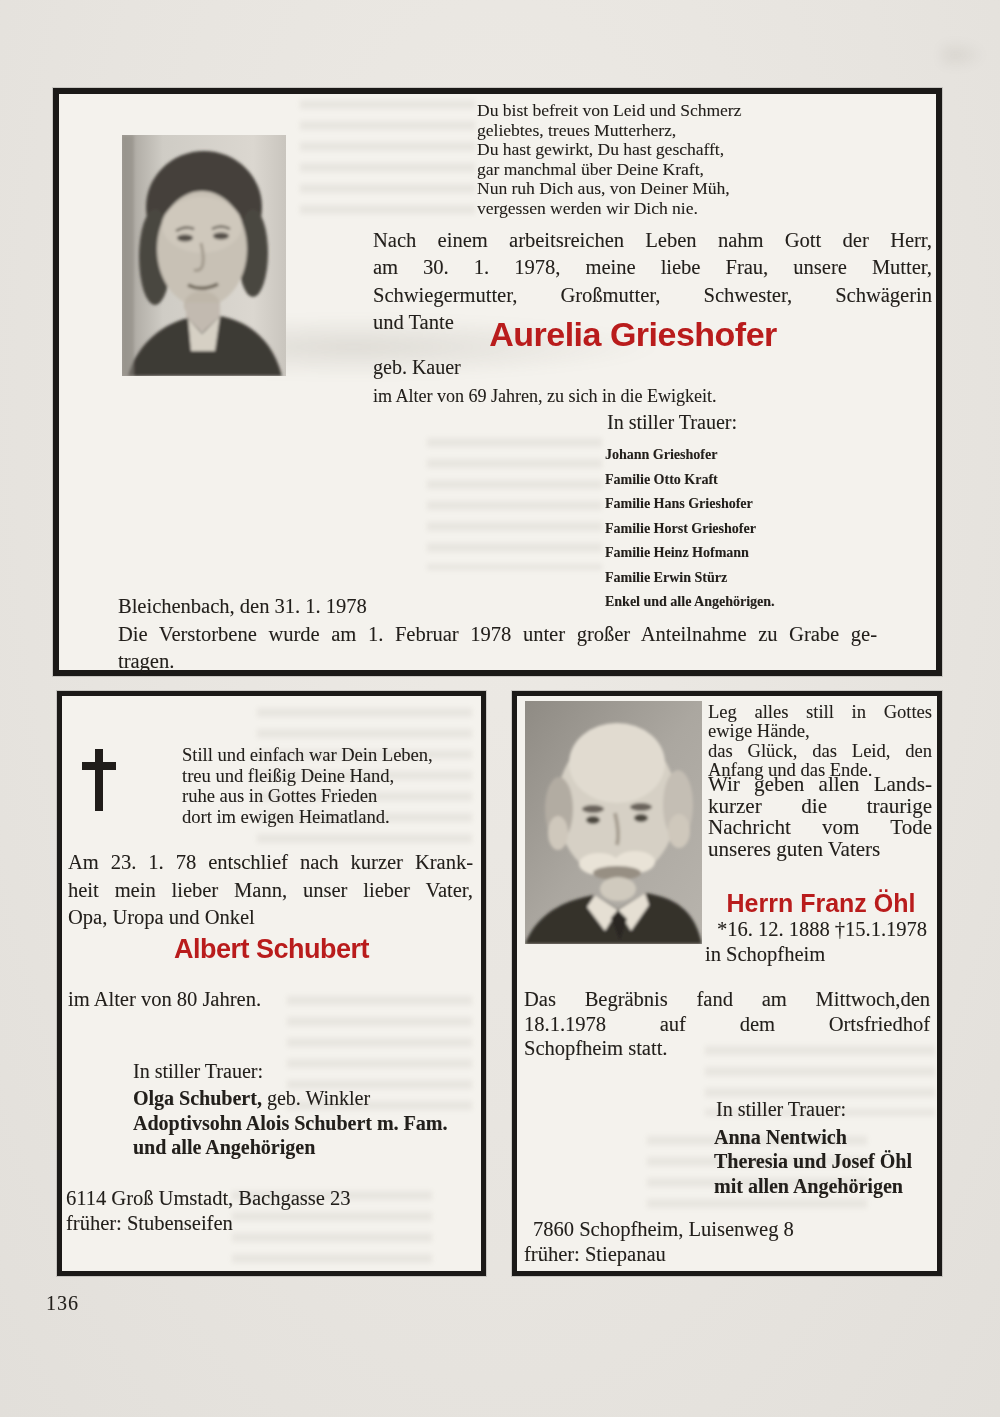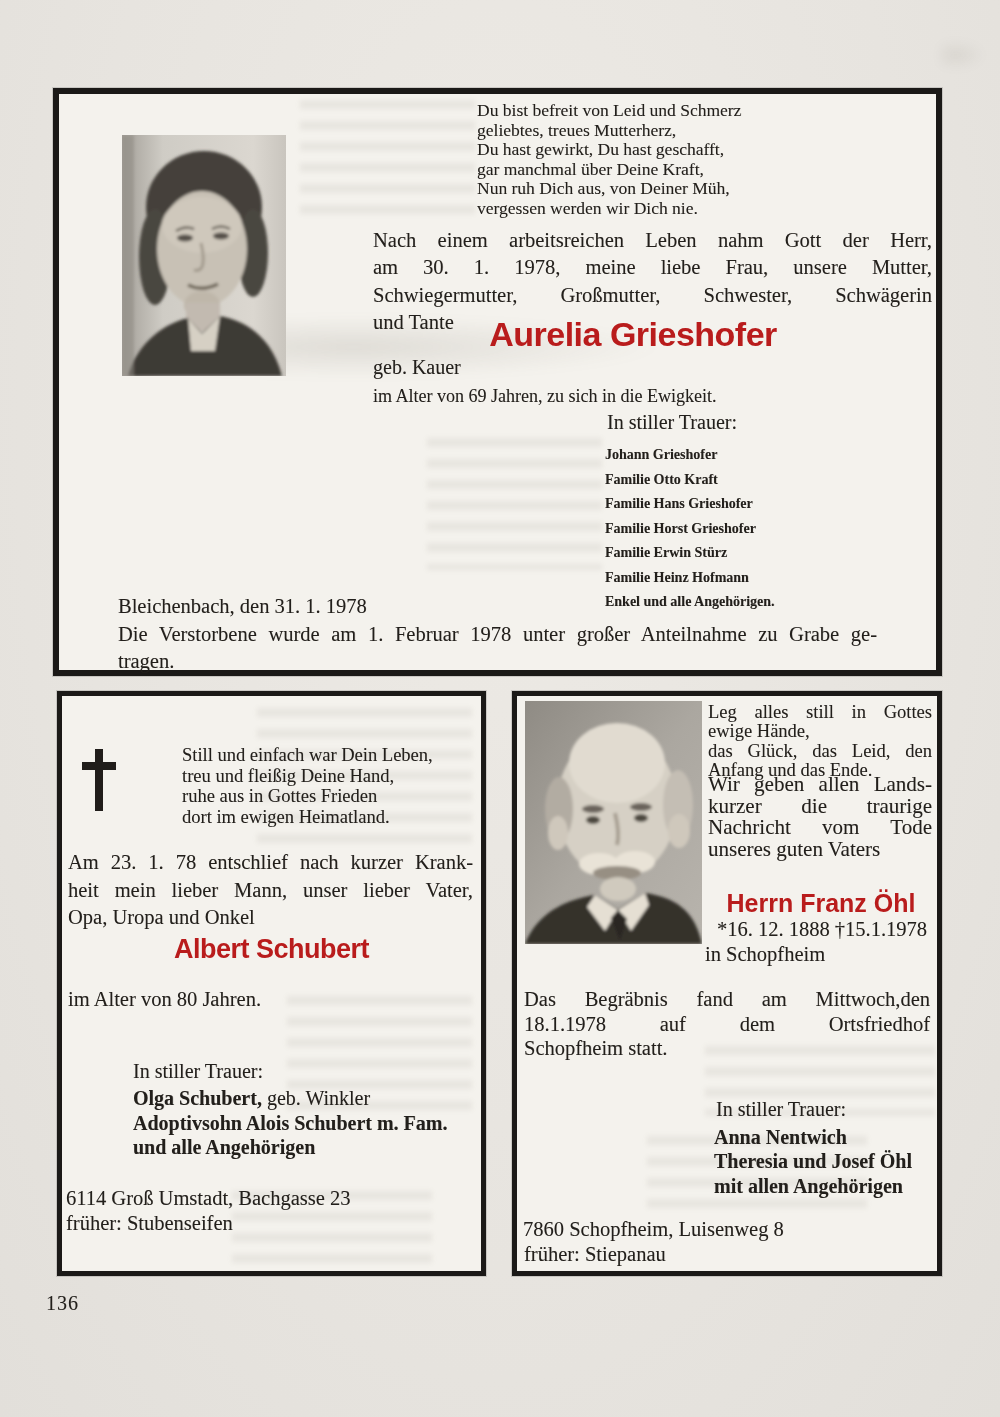--- a/index.html
+++ b/index.html
@@ -97,22 +97,22 @@
 
     <div class="abs tx" style="left:314px; top:292px; width:559px; font-size:18px;">im Alter von 69 Jahren, zu sich in die Ewigkeit.</div>
 
     <div class="abs tx" style="left:548px; top:317px; font-size:20px;">In stiller Trauer:</div>
 
     <div class="abs tx b" style="left:546px; top:349px; width:320px; font-size:14px; line-height:24.5px;">
       <div>Johann Grieshofer</div>
       <div>Familie Otto Kraft</div>
       <div>Familie Hans Grieshofer</div>
       <div>Familie Horst Grieshofer</div>
+      <div>Familie Heinz Hofmann</div>
       <div>Familie Erwin Stürz</div>
-      <div>Familie Heinz Hofmann</div>
       <div>Enkel und alle Angehörigen.</div>
     </div>
 
     <div class="abs tx" style="left:59px; top:501px; font-size:20.5px;">Bleichenbach, den 31. 1. 1978</div>
 
     <div class="abs tx" style="left:59px; top:527px; width:759px; font-size:20.5px; line-height:27px;">
       <div class="jl">Die Verstorbene wurde am 1. Februar 1978 unter großer Anteilnahme zu Grabe ge-</div>
       <div>tragen.</div>
     </div>
   </div>
@@ -226,21 +226,21 @@
     </div>
 
     <div class="abs tx" style="left:199px; top:402px; font-size:20px;">In stiller Trauer:</div>
 
     <div class="abs tx b" style="left:197px; top:429px; width:220px; font-size:20px; line-height:24.3px;">
       <div>Anna Nentwich</div>
       <div>Theresia und Josef Öhl</div>
       <div>mit allen Angehörigen</div>
     </div>
 
-    <div class="abs tx" style="left:6px; top:522px; font-size:20.5px;">7860 Schopfheim, Luisenweg 8</div>
+    <div class="abs tx" style="left:16px; top:522px; font-size:20.5px;">7860 Schopfheim, Luisenweg 8</div>
     <div class="abs tx" style="left:7px; top:547px; font-size:20.5px;">früher: Stiepanau</div>
   </div>
 
   <div class="pagenum tx">136</div>
 
   <div class="bleed-blob" style="left:940px; top:40px; width:45px; height:30px; opacity:.4;"></div>
 
 </div>
 
 </body></html>

